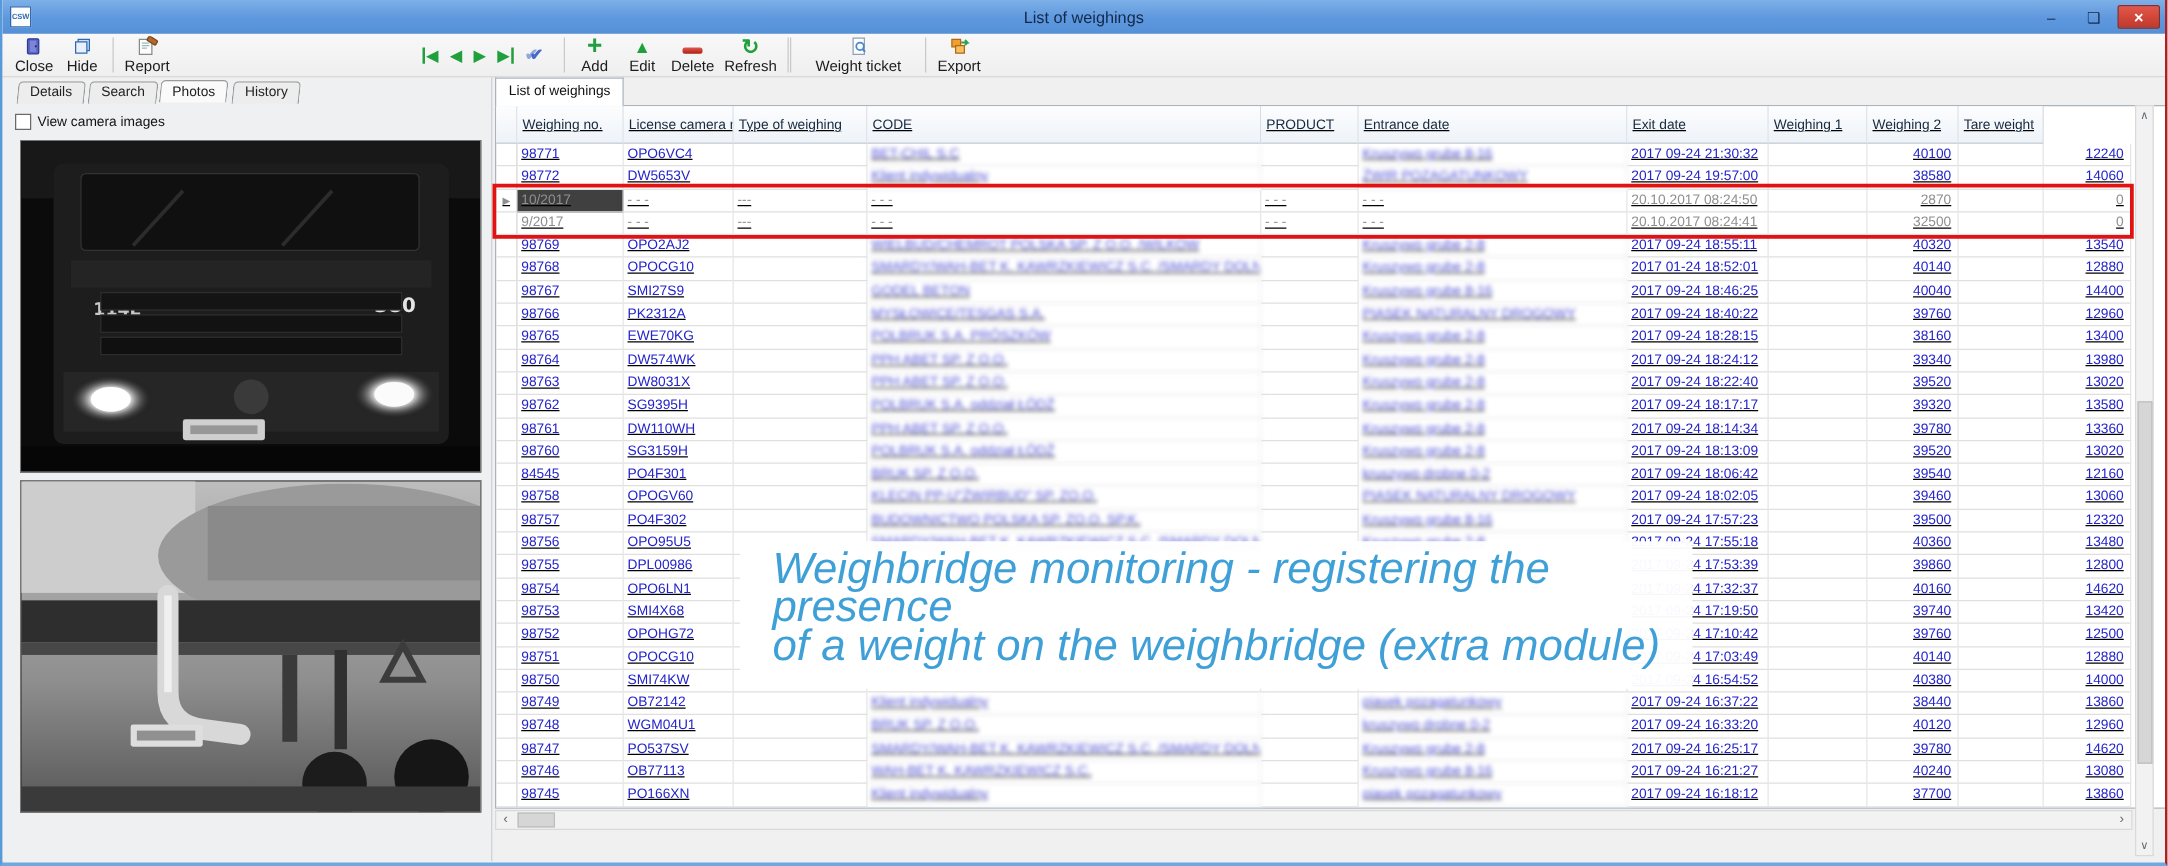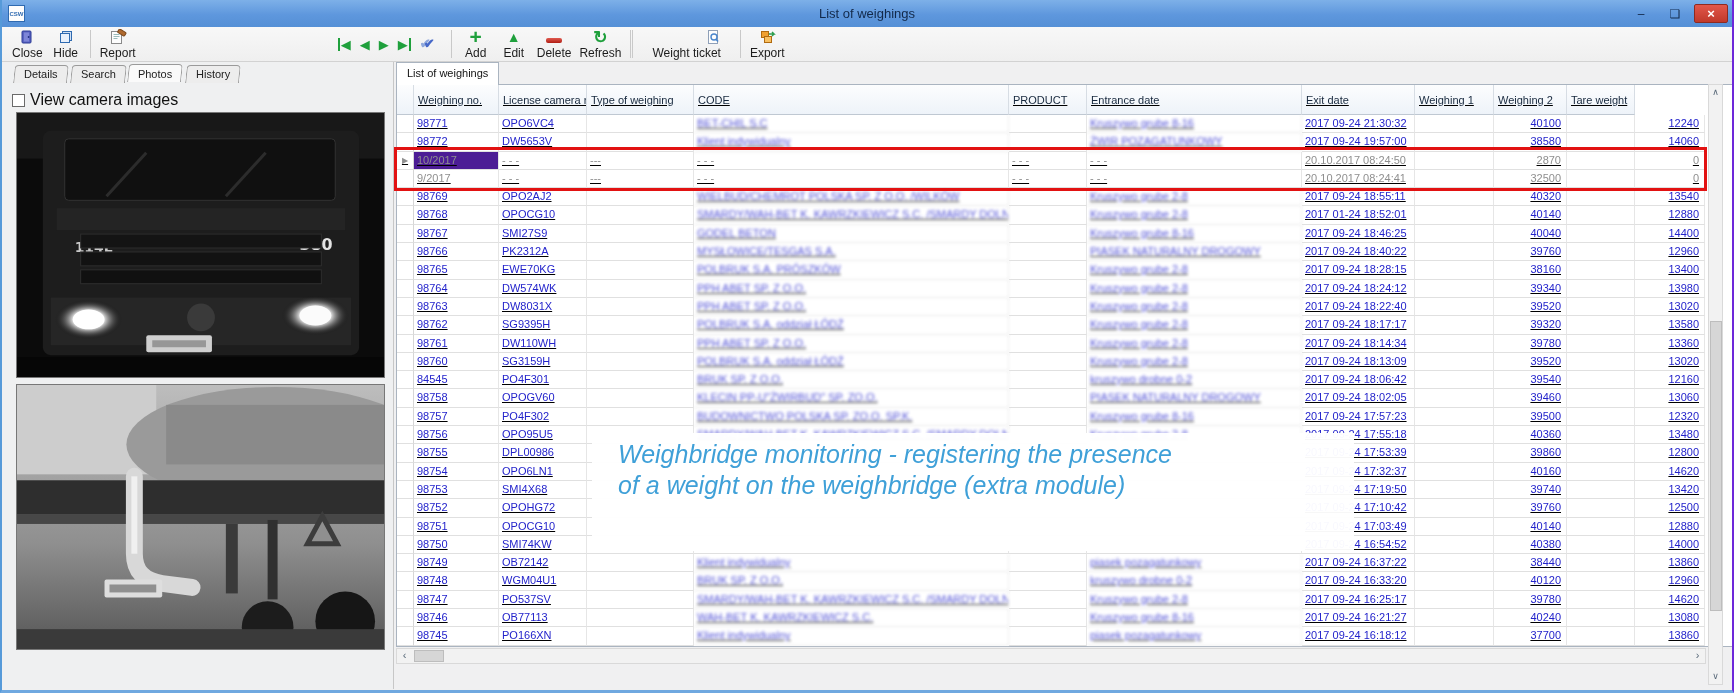--- a/index.html
+++ b/index.html
@@ -1,18 +1,18 @@
 <!DOCTYPE html>
 <html><head>
 <meta charset="utf-8">
 <style>
   * { margin:0; padding:0; box-sizing:border-box; }
   body { font-family:"Liberation Sans", sans-serif; background:#888; }
   .window { position:relative; width:1734px; height:693px; background:#f0f0f0;
-            border-left:2px solid #569ad9; border-right:2px solid #6d28d9; border-bottom:3px solid #6fa8e0;
+            border-left:2px solid #569ad9; border-right:2px solid #b91c1c; border-bottom:3px solid #6fa8e0;
             overflow:hidden; }
   
   .titlebar { position:relative; height:27px; background:linear-gradient(#7db0e8,#5e97dd 55%,#5590d6);
               display:flex; align-items:center; }
   .app-icon { width:17px; height:17px; margin-left:6px; background:#fdfdfd; border:1px solid #2f6ab0;
               color:#2f6ab0; font-size:6px; font-weight:bold; display:flex; align-items:center; justify-content:center; }
   .title-text { position:absolute; left:0; right:0; text-align:center; font-size:13px; color:#12294a; }
   .winbtns { position:absolute; right:4px; top:0; height:27px; display:flex; align-items:center; gap:4px; }
   .winbtn { width:30px; height:19px; display:flex; align-items:center; justify-content:center;
             font-size:12px; color:#12294a; cursor:default; }
@@ -38,54 +38,54 @@
   .ico-refresh { color:#1fa03c; font-size:17px; font-weight:bold; line-height:15px; }
   
   .content { position:relative; display:flex; height:627px; }
   
   .left-panel { position:relative; width:392px; background:#eff0f1; border-right:1px solid #c7c7c7; }
   .ltabs { display:flex; padding:3px 0 0 12px; height:21px; }
   .ltab { font-size:11px; color:#222; padding:2px 9px 2px; border:1px solid #9a9a9a; border-bottom:none;
           border-radius:4px 4px 0 0; background:#ededed; margin-right:3px; transform:skewX(-6deg); }
   .ltab > span { display:inline-block; transform:skewX(6deg); }
   .ltab.active { background:#fafafa; font-weight:normal; position:relative; top:-1px; padding-top:3px; }
-  .checkrow { display:flex; align-items:center; margin:8px 0 0 10px; font-size:16px; color:#111; }
+  .checkrow { display:flex; align-items:center; margin:8px 0 0 10px; font-size:11px; color:#111; }
   .checkbox { width:13px; height:13px; border:1px solid #6a6a6a; background:#fff; margin-right:5px; }
   .photo { position:absolute; left:14px; width:369px; height:266px; border:1px solid #777; background:#000; }
   .photo1 { top:50px; } .photo2 { top:322px; }
   .photo svg { display:block; width:100%; height:100%; }
   
   .main-panel { position:relative; flex:1; background:#f0f0f1; }
   .main-tab { position:absolute; left:2px; top:0; height:23px; padding:4px 10px 0; background:#fff;
               border:1px solid #aab4c0; border-bottom:none; font-size:11px; color:#111; z-index:3; }
   .grid { position:absolute; left:2px; top:22px; width:1540px; background:#fff; border:1px solid #aab4c0;text-decoration:underline; }
   .ghead { display:grid; grid-template-columns:17px 85px 88px 107px 315px 78px 215px 113px 79px 73px 68px 70px; height:30px; }
   .hcell { font-size:11px; color:#17283d; background:linear-gradient(#fcfdfe,#eef3f9);
            border-right:1px solid #d7dde4; border-bottom:1px solid #bfc8d2; padding:0 4px;
            display:flex; align-items:center; white-space:nowrap; overflow:hidden; }
   .grow { display:grid; grid-template-columns:17px 85px 88px 107px 315px 78px 215px 113px 79px 73px 68px 70px; height:18.3px; }
   .cell { font-size:11px; color:#2323cb; line-height:17px; padding:0 3px; white-space:nowrap; overflow:hidden;
           border-right:1px solid #e6e6e6; border-bottom:1px solid #e0e0e0; }
   .cell.num { text-align:right; padding-right:5px; }
   .grow.special .cell { color:#8f8f8f; }
-  .cell.selcell { background:#4c1d95; color:#fff; }
+  .cell.selcell { background:#404040; color:#fff; }
   .cell.marker { color:#222; font-size:8px; text-align:center; padding:0; line-height:18px; border-right:1px solid #d6d6d6;}
   .cell.blurred { filter:blur(1.7px); opacity:.8; }
   
   .vscroll { position:absolute; left:1314px; top:22px; width:15px; height:601px; background:#f2f2f2; border:1px solid #d9d9d9; }
   .varrow { position:absolute; left:0; width:13px; height:15px; color:#5a6a7a; font-size:9px; text-align:center; line-height:15px; }
   .vthumb { position:absolute; left:1px; top:236px; width:12px; height:290px; background:#d6d6d6; border:1px solid #bdbdbd; }
   
   .hscroll { position:absolute; left:2px; top:586px; width:1310px; height:16px; background:#f2f2f2; border:1px solid #d9d9d9; }
   .harrow { position:absolute; top:0; width:15px; height:14px; color:#5a6a7a; font-size:11px; text-align:center; line-height:13px; }
   .hthumb { position:absolute; left:17px; top:1px; width:30px; height:12px; background:#d6d6d6; border:1px solid #bdbdbd; }
   
   .red-box { position:absolute; left:0; top:85px; width:1313px; height:44px; border:3px solid #e21212; z-index:6; pointer-events:none; }
   .watermark { position:absolute; left:198px; top:371px; width:762px; height:118px; background:rgba(255,255,255,.97);
-               z-index:5; padding:6px 0 0 26px; font-style:italic; font-size:25px; line-height:31px; color:#3fa0d8; }
+               z-index:5; padding:6px 0 0 26px; font-style:italic; font-size:35px; line-height:31px; color:#3fa0d8; }
 </style>
 </head>
 <body>
 
 <div class="window">
 
   <div class="titlebar">
     <div class="app-icon">CSW</div>
     <div class="title-text">List of weighings</div>
     <div class="winbtns">
@@ -155,21 +155,21 @@
         </span>
       <span>Delete</span>
     </div>
     <div class="tbtn">
       <span class="tico ico-refresh">↻</span>
       <span>Refresh</span>
     </div>
     <div class="tsep"></div>
     <div class="tsep" style="margin-left:-4px;"></div>
 
-    <div class="tbtn" style="margin:0 10px;align-items:flex-end;">
+    <div class="tbtn" style="margin:0 10px;">
       <span class="tico">
         <svg width="16" height="16">
             <rect x="3.5" y="1.5" width="9" height="13" fill="#fdfdfd" stroke="#8fa0b8"></rect>
             <circle cx="9" cy="8" r="3" fill="none" stroke="#4a86cc" stroke-width="1.4"></circle>
             <line x1="11" y1="10.2" x2="13" y2="12.5" stroke="#4a86cc" stroke-width="1.6"></line>
           </svg>
       </span>
       <span>Weight ticket</span>
     </div>
     <div class="tsep"></div>

